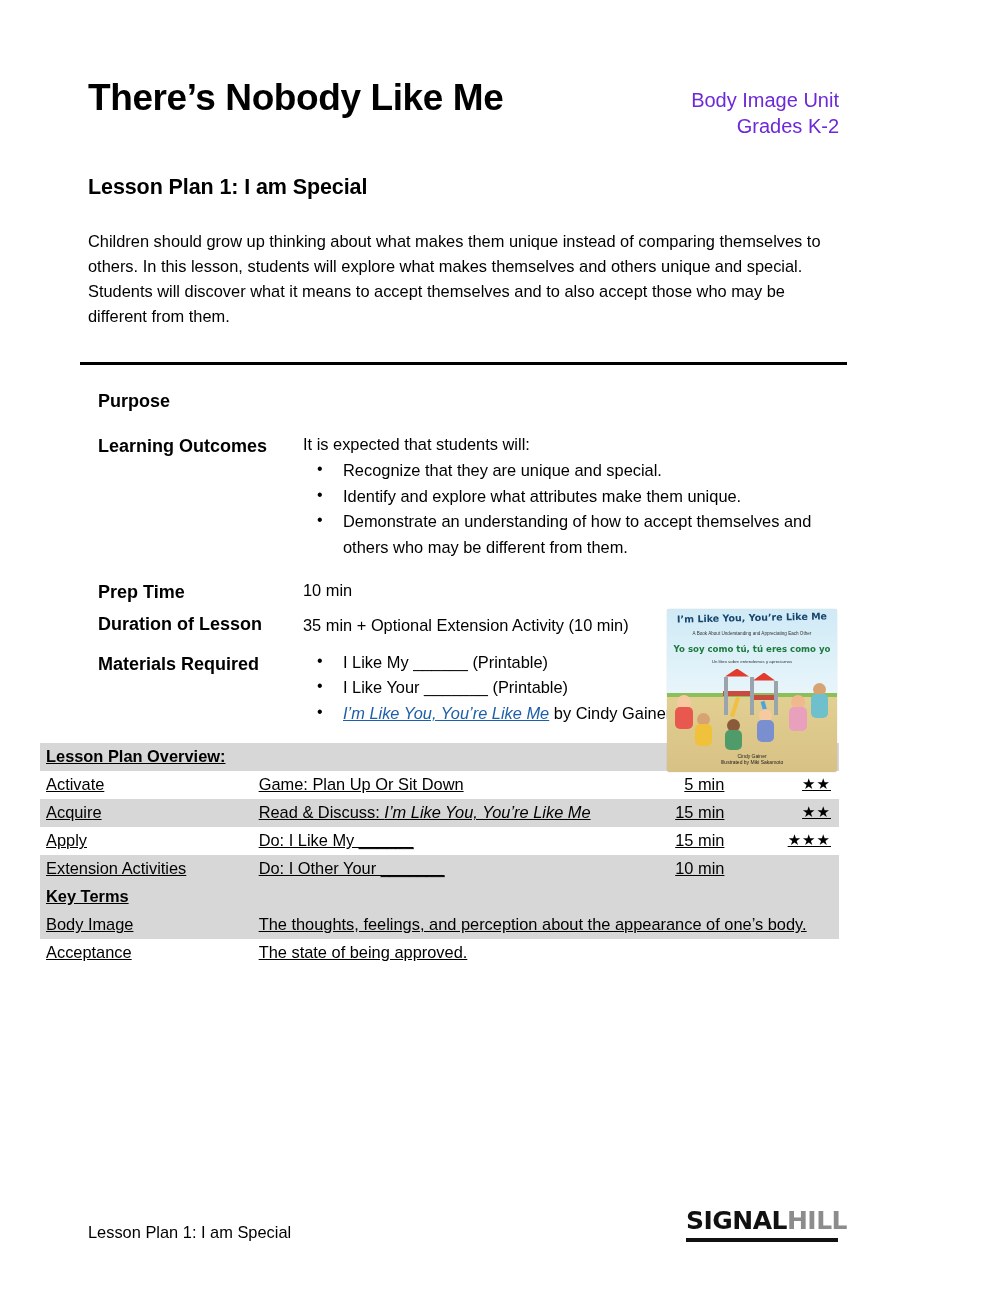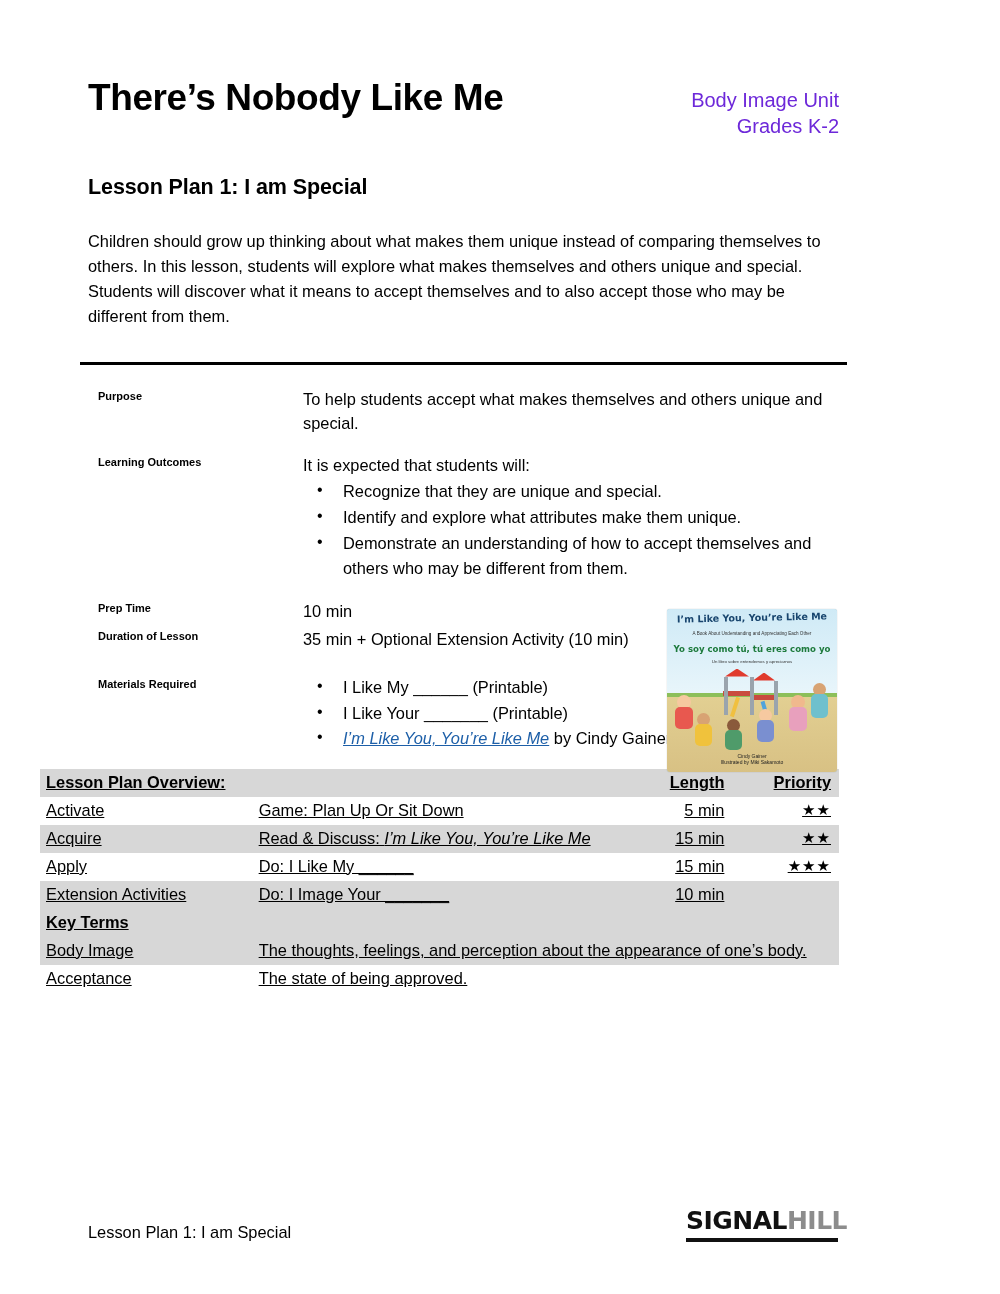--- a/index.html
+++ b/index.html
@@ -65,21 +65,21 @@
     margin: 22px 98px 0 98px;
     position: relative;
   }
   .row {
     display: flex;
     margin-bottom: 17px;
   }
   .row .label {
     width: 205px;
     flex: 0 0 205px;
-    font-size: 11px;
+    font-size: 18px;
     font-weight: bold;
     line-height: 1.5;
     padding-top: 1px;
   }
   .row .value {
     flex: 1;
     font-size: 16.4px;
     line-height: 1.5;
   }
   ul.plain {
@@ -94,21 +94,21 @@
   }
   ul.plain li:before {
     content: "\2022";
     position: absolute;
     left: -24px;
     top: -1px;
     font-size: 16px;
   }
   .outcomes-lead { margin-bottom: 2px; }
   .row.compact { margin-bottom: 4px; }
-  .row.compact2 { margin-bottom: 23px; }
+  .row.compact2 { margin-bottom: 12px; align-items: flex-end; }
   .link {
     color: #1d5fa8;
     text-decoration: underline;
     font-style: italic;
   }
   
   .book-cover {
     position: absolute;
     right: -8px;
     top: 222px;
@@ -250,21 +250,20 @@
   <div class="lesson-subtitle">Lesson Plan 1: I am Special</div>
 
   <div class="intro">Children should grow up thinking about what makes them unique instead of comparing themselves to others. In this lesson, students will explore what makes themselves and others unique and special. Students will discover what it means to accept themselves and to also accept those who may be different from them.</div>
 
   <div class="rule"></div>
 
   <div class="details">
 
     <div class="row">
       <div class="label">Purpose</div>
-      <div class="value">To help students accept what makes themselves and others unique and special.</div>
     </div>
 
     <div class="row">
       <div class="label">Learning Outcomes</div>
       <div class="value">
         <div class="outcomes-lead">It is expected that students will:</div>
         <ul class="plain">
           <li>Recognize that they are unique and special.</li>
           <li>Identify and explore what attributes make them unique.</li>
           <li>Demonstrate an understanding of how to accept themselves and others who may be different from them.</li>
@@ -357,21 +356,21 @@
         <td class="col-d stars">★★</td>
       </tr>
       <tr>
         <td class="col-a">Apply</td>
         <td class="col-b">Do: I Like My ______</td>
         <td class="col-c">15 min</td>
         <td class="col-d stars">★★★</td>
       </tr>
       <tr class="shade">
         <td class="col-a">Extension Activities</td>
-        <td class="col-b">Do: I Image Your _______</td>
+        <td class="col-b">Do: I Other Your _______</td>
         <td class="col-c">10 min</td>
         <td class="col-d stars"></td>
       </tr>
       <tr class="shade head">
         <th class="col-a">Key Terms</th>
         <th class="col-b"></th>
         <th class="col-c"></th>
         <th class="col-d"></th>
       </tr>
       <tr class="shade">

